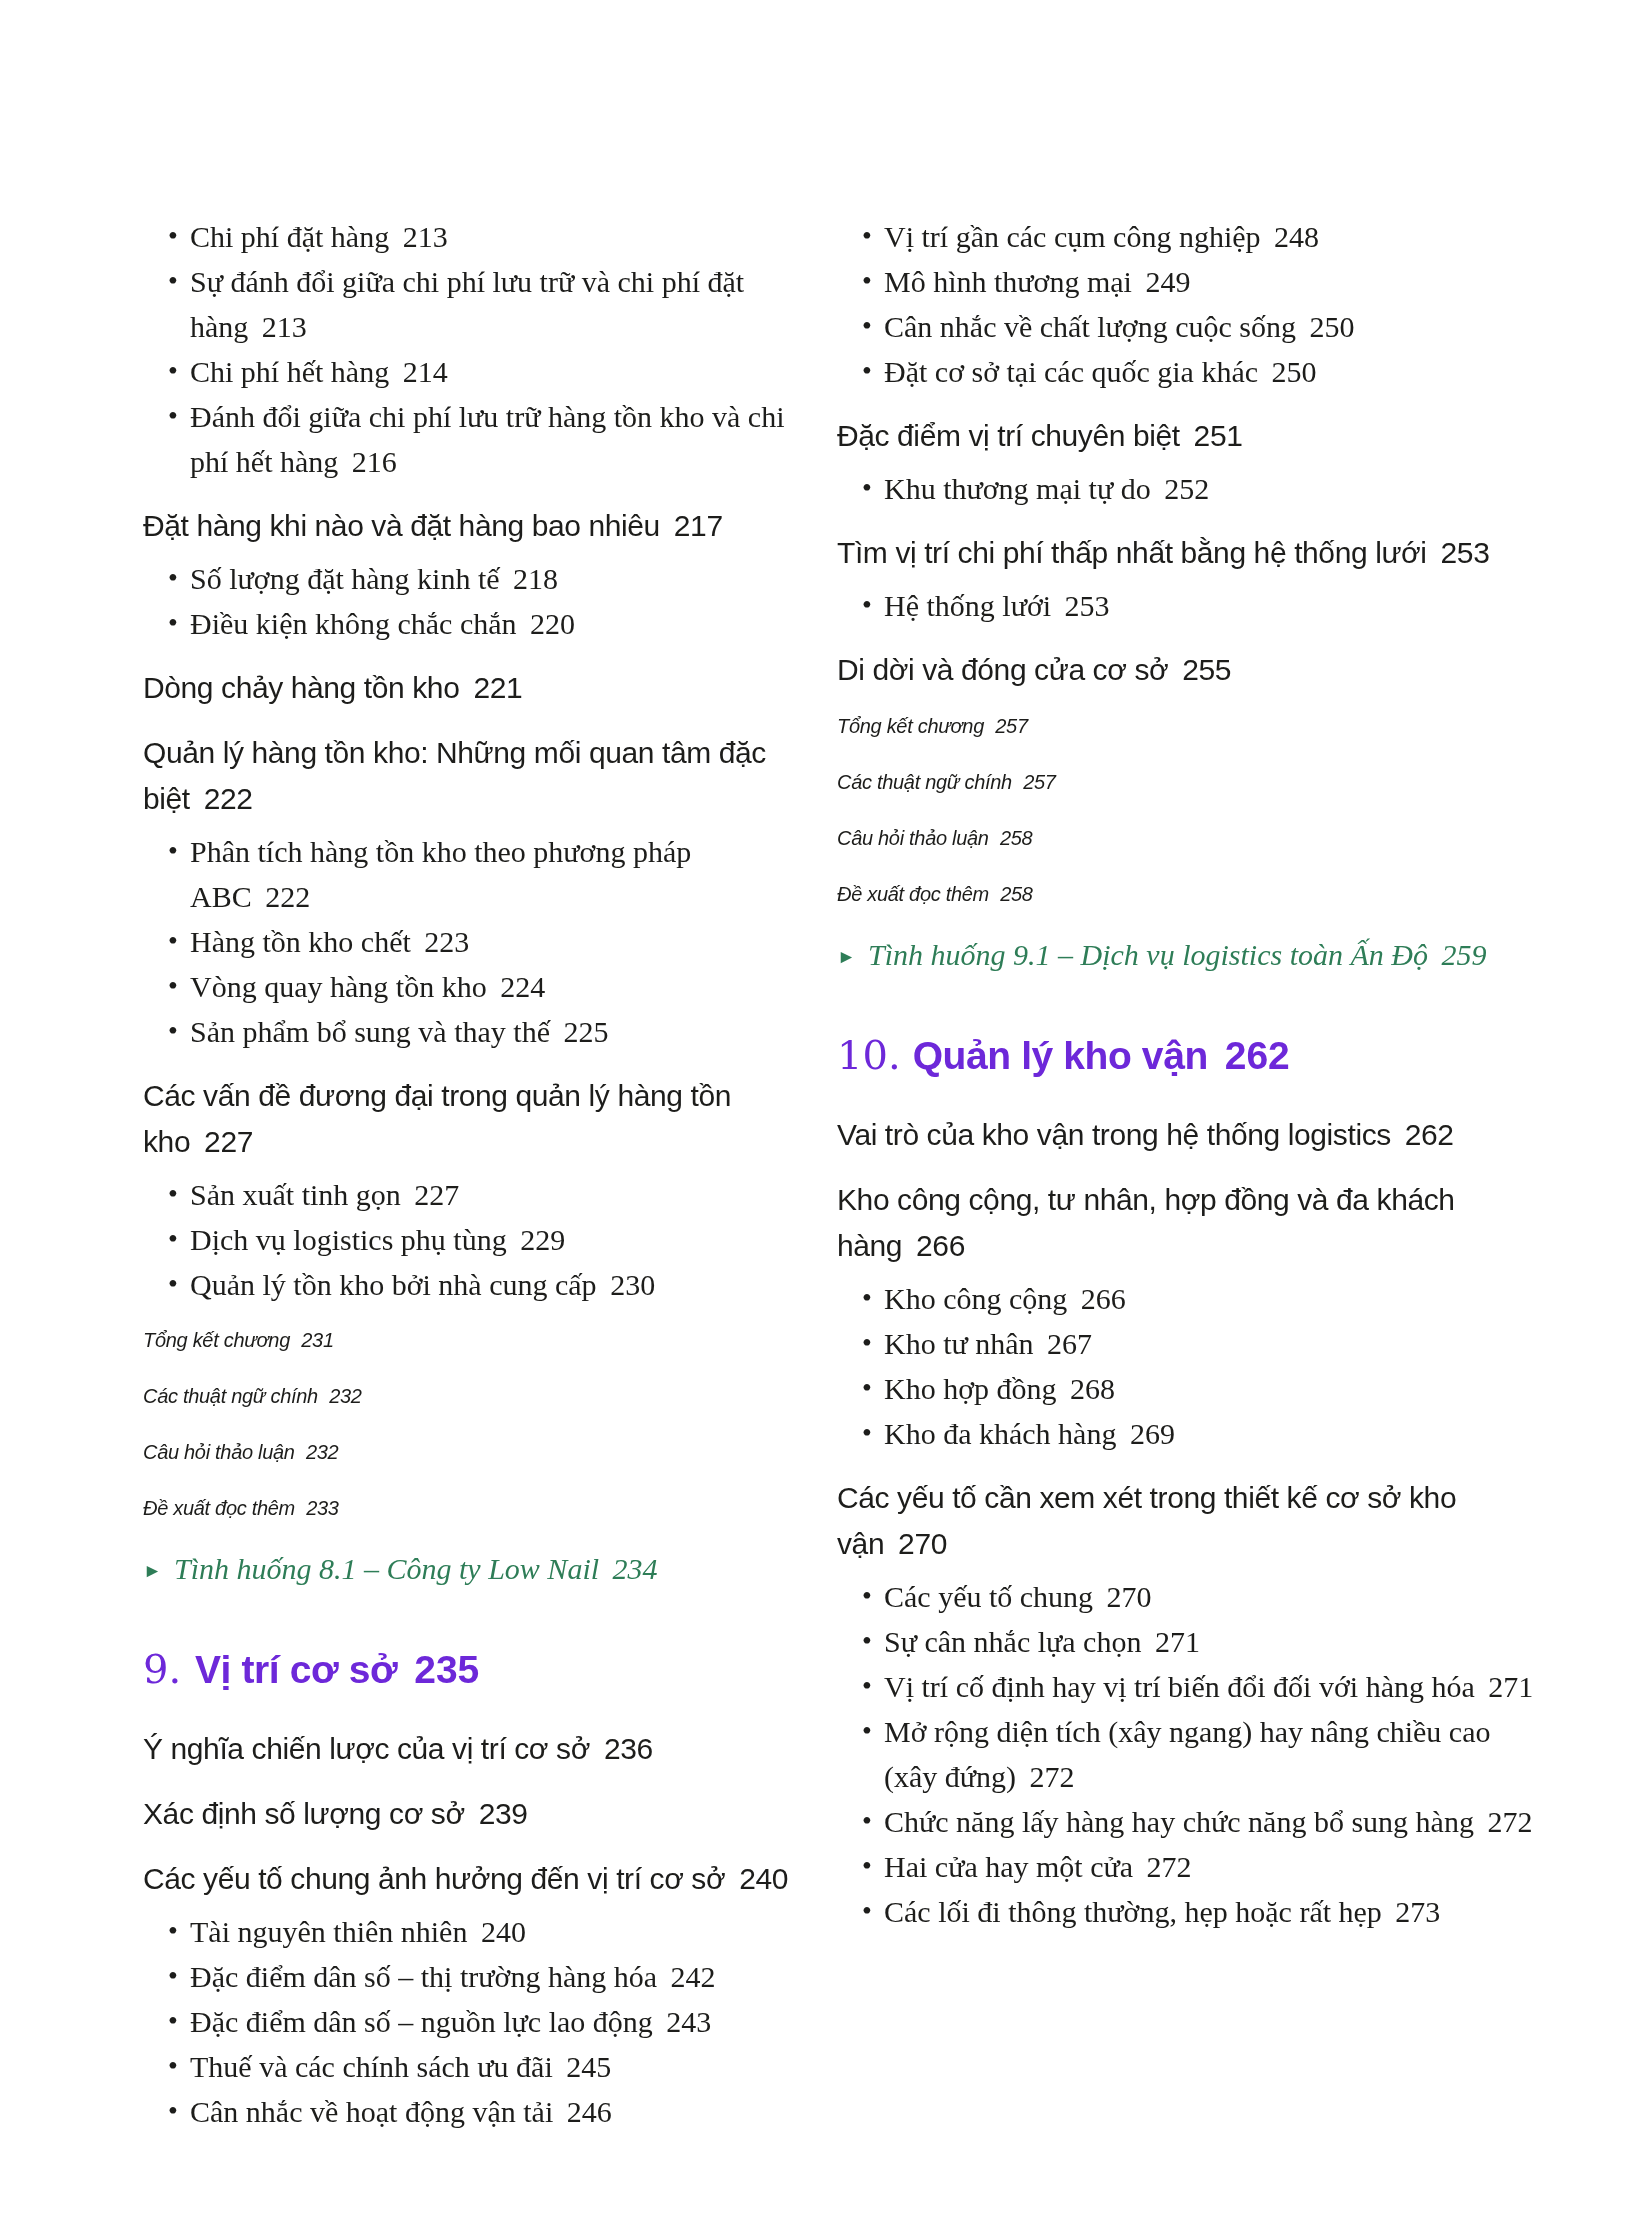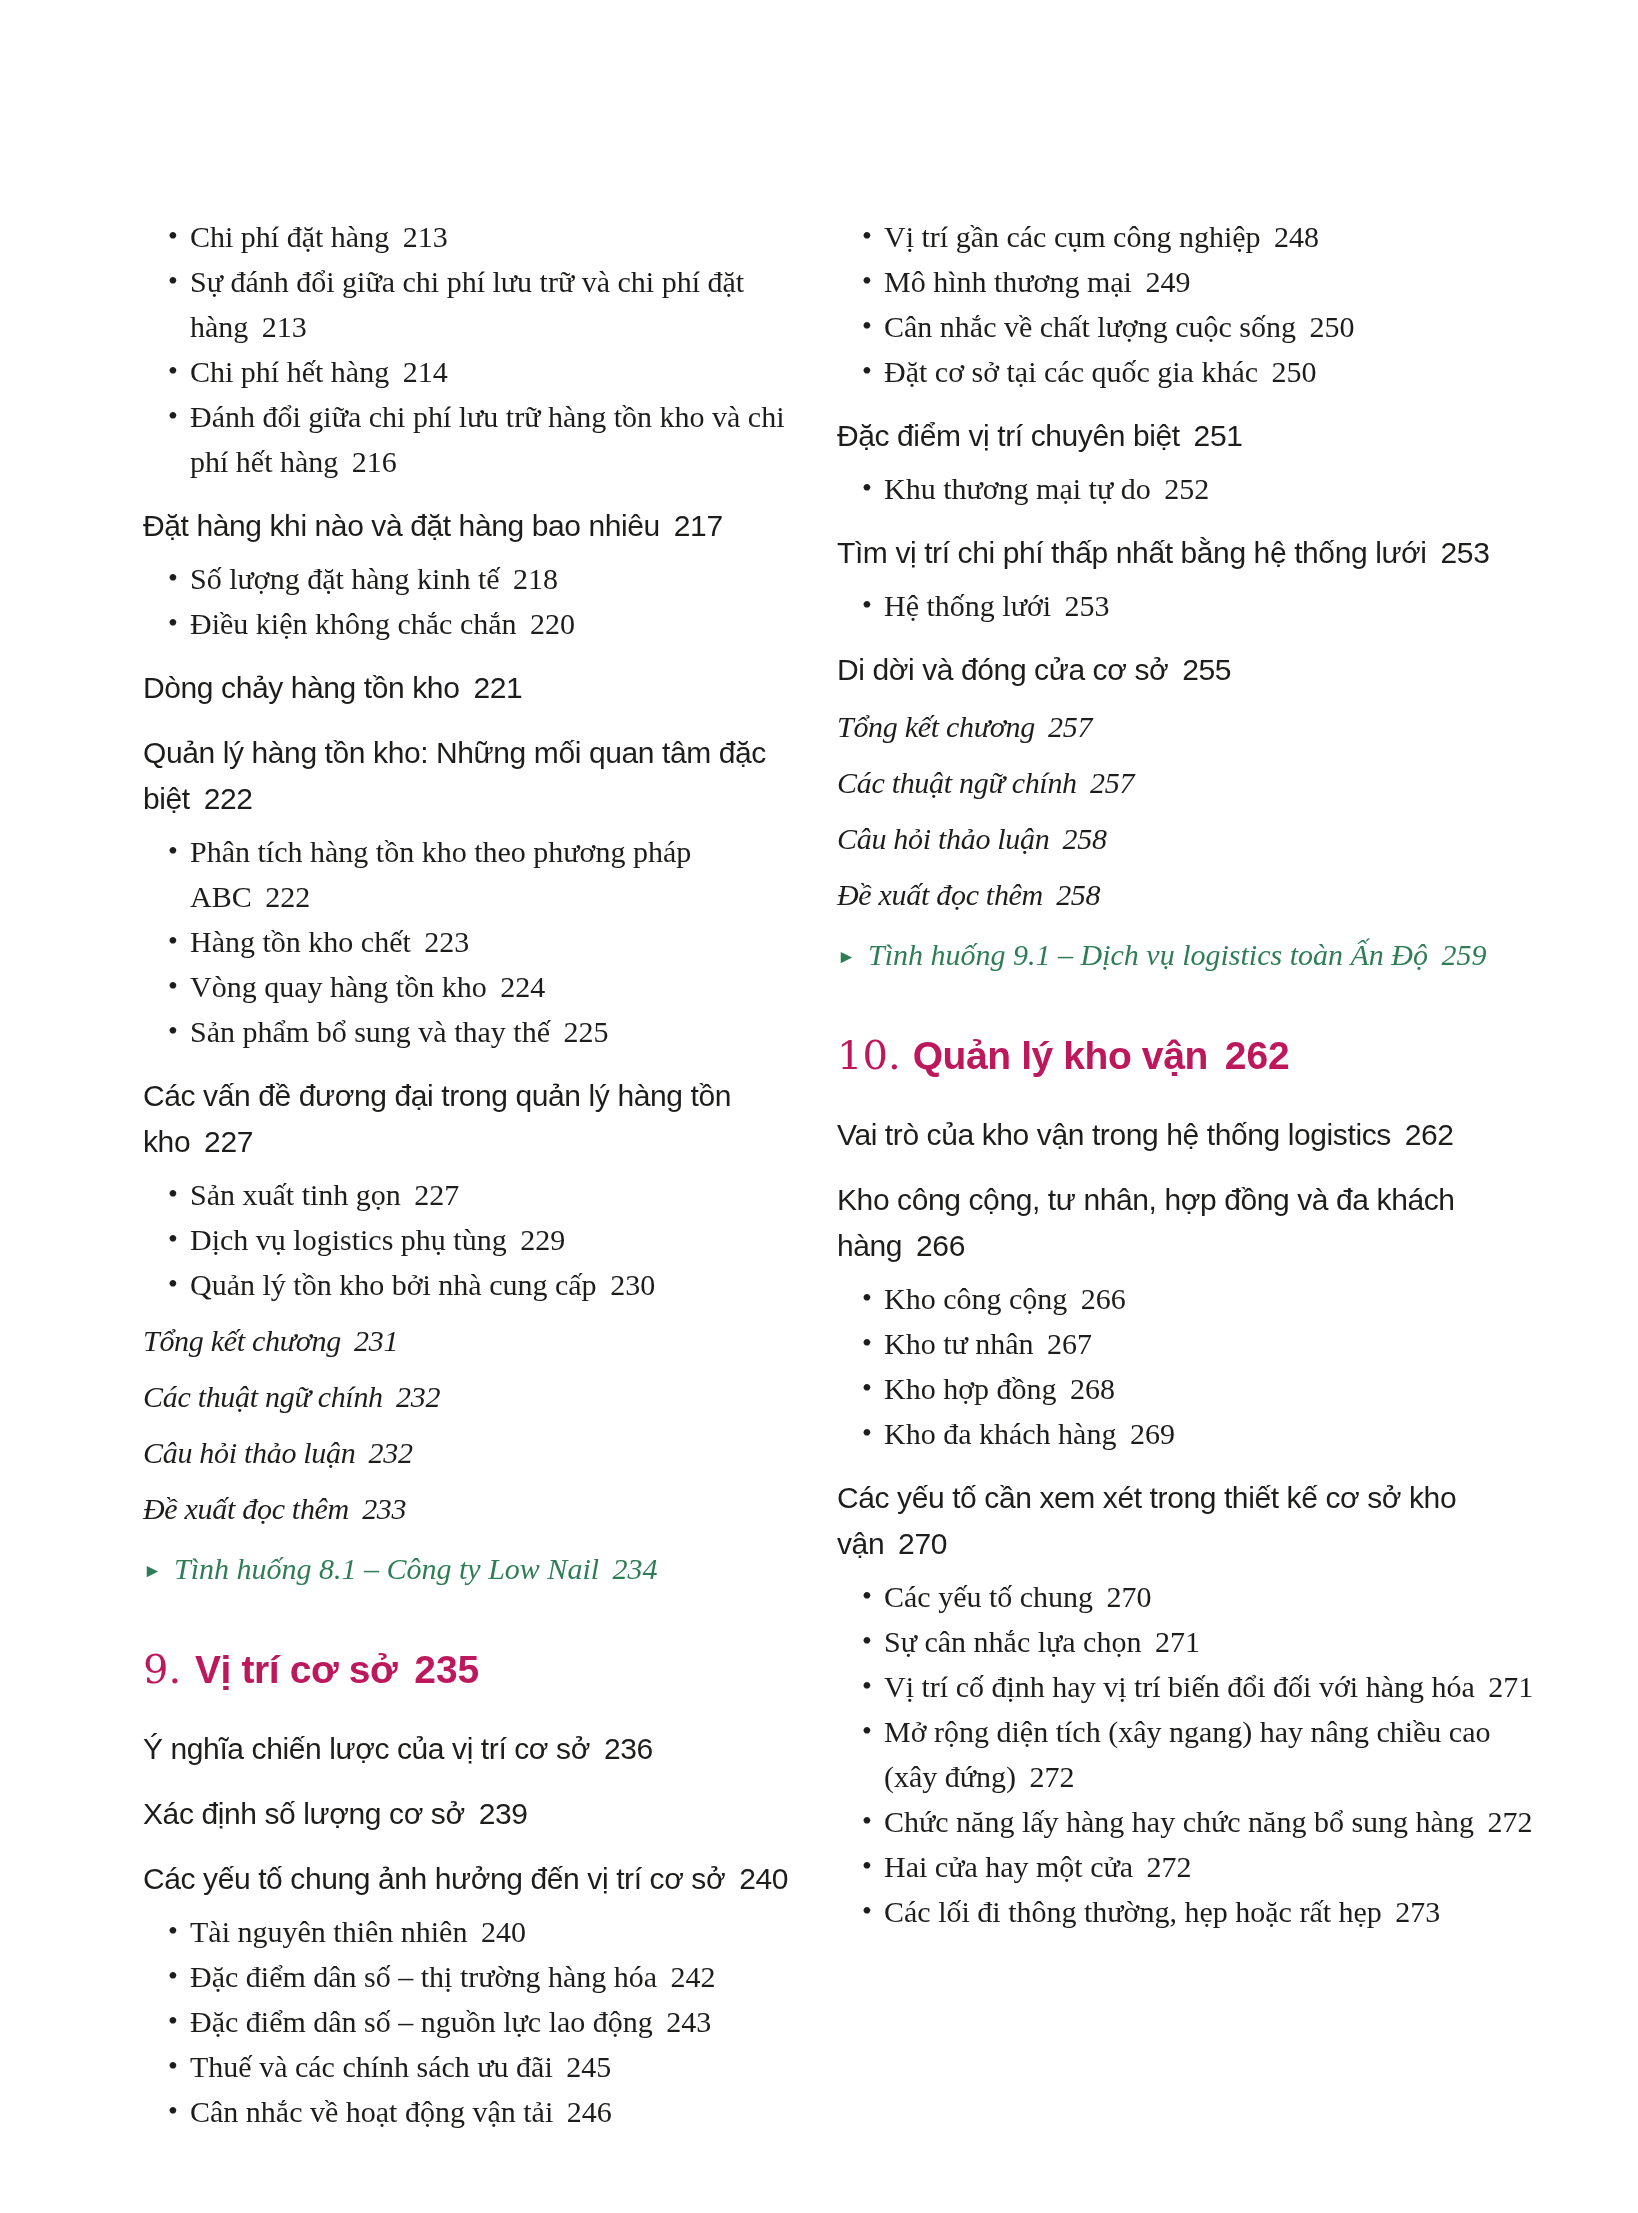--- a/index.html
+++ b/index.html
@@ -26,23 +26,23 @@
   }
   
   .entry.l1{
     font-family:"Liberation Sans", sans-serif;
     font-size:30px;line-height:46px;
     letter-spacing:-0.4px;
     margin-top:19px;margin-bottom:7px;
   }
   
   .entry.italic{
-    font-family:Liberation Serif, serif;
+    font-family:Liberation Sans, sans-serif;
     font-style:italic;
-    font-size:30px;line-height:45px;
+    font-size:20px;line-height:45px;
     letter-spacing:-0.3px;
     margin-top:11px;
   }
   
   .entry.case{
     font-family:"Liberation Serif", serif;
     font-style:italic;
     font-size:30px;line-height:44px;
     color:#2e7d57;
     padding-left:31px;
@@ -50,21 +50,21 @@
   }
   .entry.case .marker{
     position:absolute;left:0;top:2px;
     font-style:normal;
     font-size:19px;line-height:44px;
     color:#2e7d57;
   }
   
   .entry.chapter{
     display:flex;align-items:baseline;
-    color:#be185d;
+    color:#6d28d9;
     margin-top:54px;margin-bottom:32px;
   }
   .entry.chapter .num{
     font-family:"DejaVu Serif", serif;
     font-size:40px;line-height:48px;
     min-width:40px;margin-right:12px;
   }
   .entry.chapter .title{
     font-family:"Liberation Sans", sans-serif;
     font-weight:bold;

